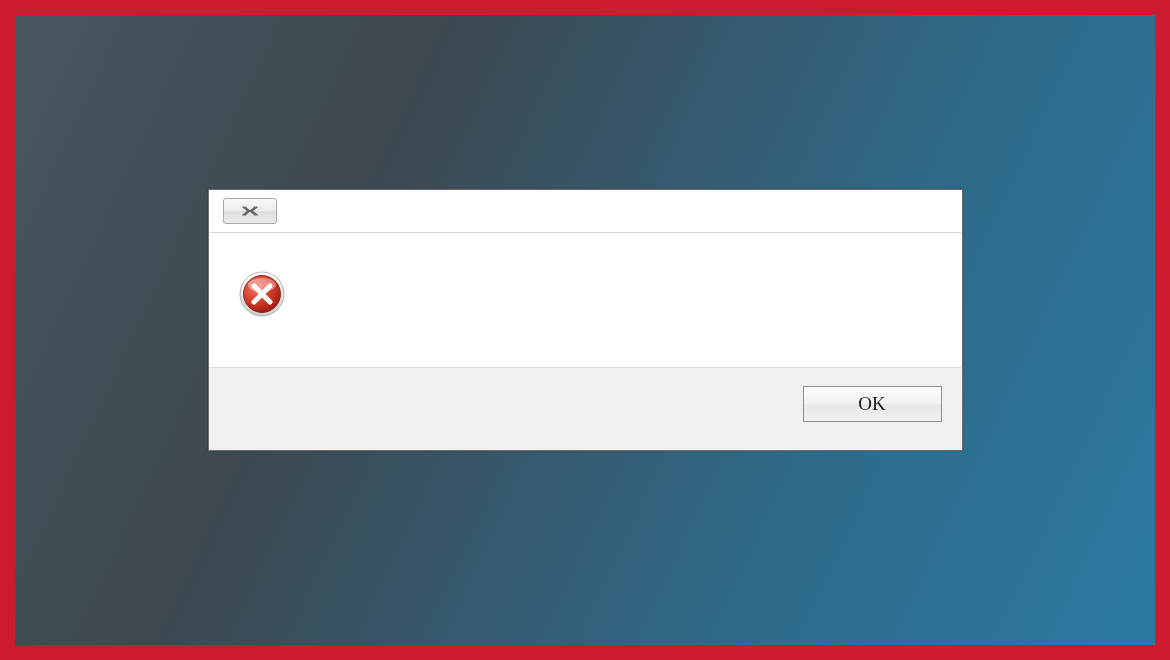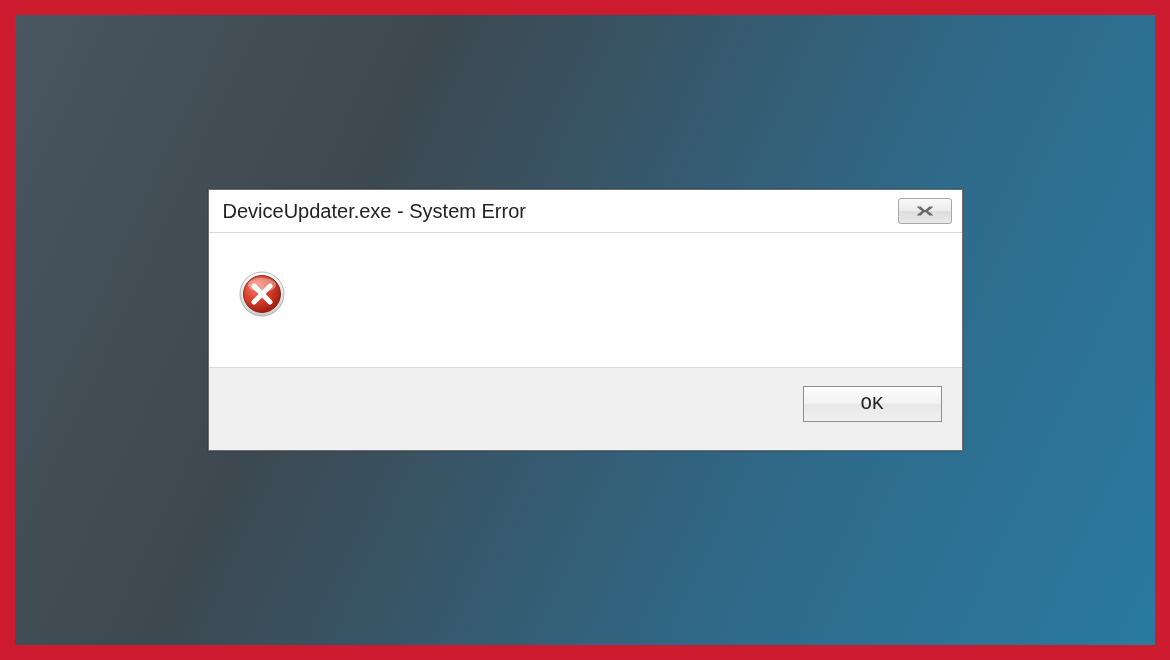--- a/index.html
+++ b/index.html
@@ -99,31 +99,30 @@
     }
 
     .ok-button {
       width: 139px;
       height: 36px;
       background: linear-gradient(to bottom, #fdfdfd 0%, #f2f2f2 48%, #e8e8e8 52%, #f0f0f0 100%);
       border: 1px solid #8e8e8e;
       font-size: 19px;
       color: #222;
       cursor: pointer;
-      font-family: Liberation Mono, monospace;
+      font-family: Liberation Serif, serif;
     }
   </style>
 </head>
 <body>
 
 <div class="gradient-bg">
   <div class="dialog-window">
 
     <div class="title-bar">
-      <div class="window-title">DeviceUpdater.exe - System Error</div>
       <div class="close-button">
         <svg width="22" height="12" viewBox="0 0 22 12">
           <path d="M4 2 L9 6 L4 10 M18 2 L13 6 L18 10" stroke="#666" stroke-width="1.6" fill="none" stroke-linecap="round"></path>
           <line x1="8.5" y1="6" x2="13.5" y2="6" stroke="#666" stroke-width="0"></line>
           <path d="M5 2 L11 7 L17 2 M5 10 L11 5 L17 10" stroke="none" fill="none"></path>
           <path d="M6 2 L11 6.5 L16 2" stroke="#666" stroke-width="1.6" fill="none" stroke-linecap="round" stroke-linejoin="round"></path>
           <path d="M6 10 L11 5.5 L16 10" stroke="#666" stroke-width="1.6" fill="none" stroke-linecap="round" stroke-linejoin="round"></path>
         </svg>
       </div>
     </div>

